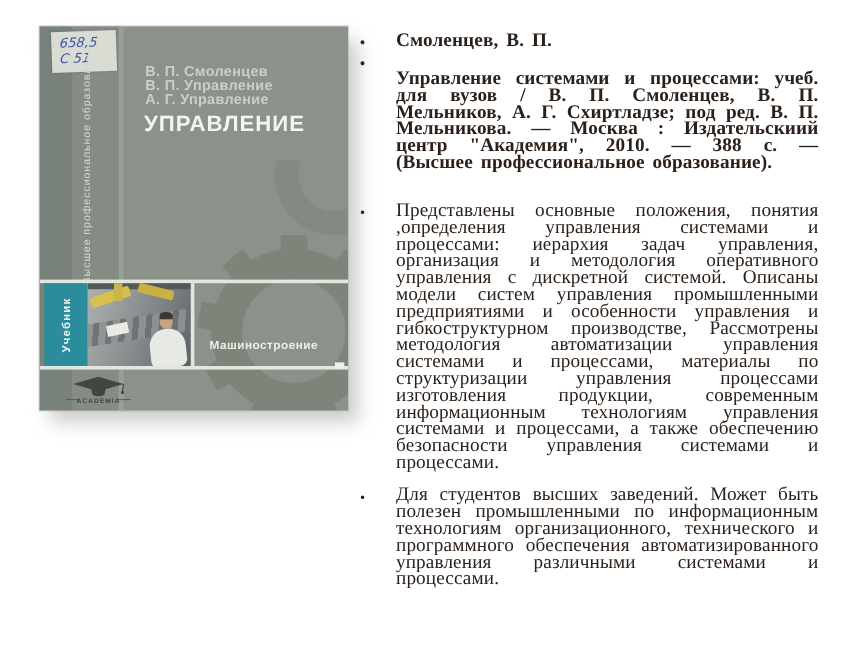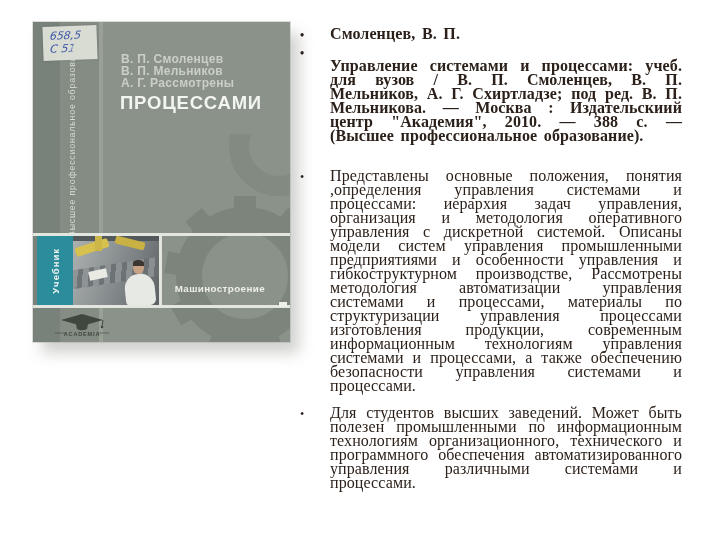--- a/index.html
+++ b/index.html
@@ -109,26 +109,26 @@
 
     <div class="call-label">
       <div class="l1">658,5</div>
       <div class="l2">С 51</div>
     </div>
 
     <div class="series-text">Высшее  профессиональное  образование</div>
 
     <div class="authors">
       <div>В. П. Смоленцев</div>
-      <div>В. П. Мельников</div>
-      <div>А. Г. Рассмотрены</div>
+      <div>В. П. Управление</div>
+      <div>А. Г. Управление</div>
     </div>
 
     <div class="title">
-      <div>ПРОЦЕССАМИ</div>
+      <div>УПРАВЛЕНИЕ</div>
     </div>
 
     <div class="gap-h gap-top"></div>
     <div class="gap-h gap-bottom"></div>
 
     <div class="teal">
       <span>Учебник</span>
     </div>
 
     <div class="photo">

